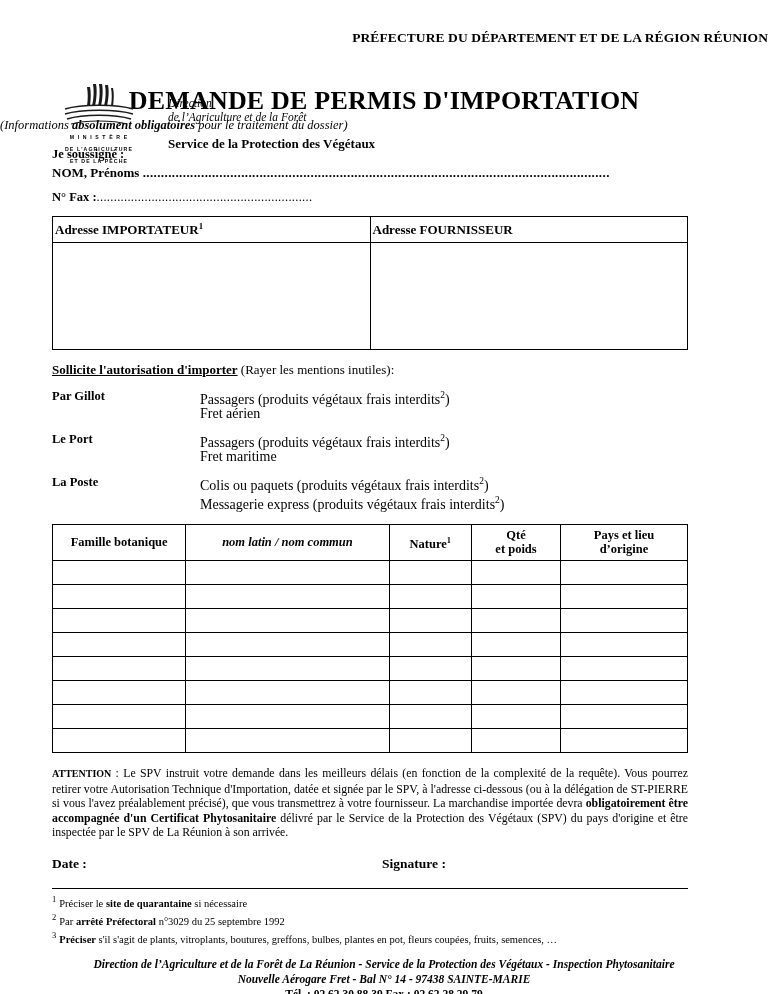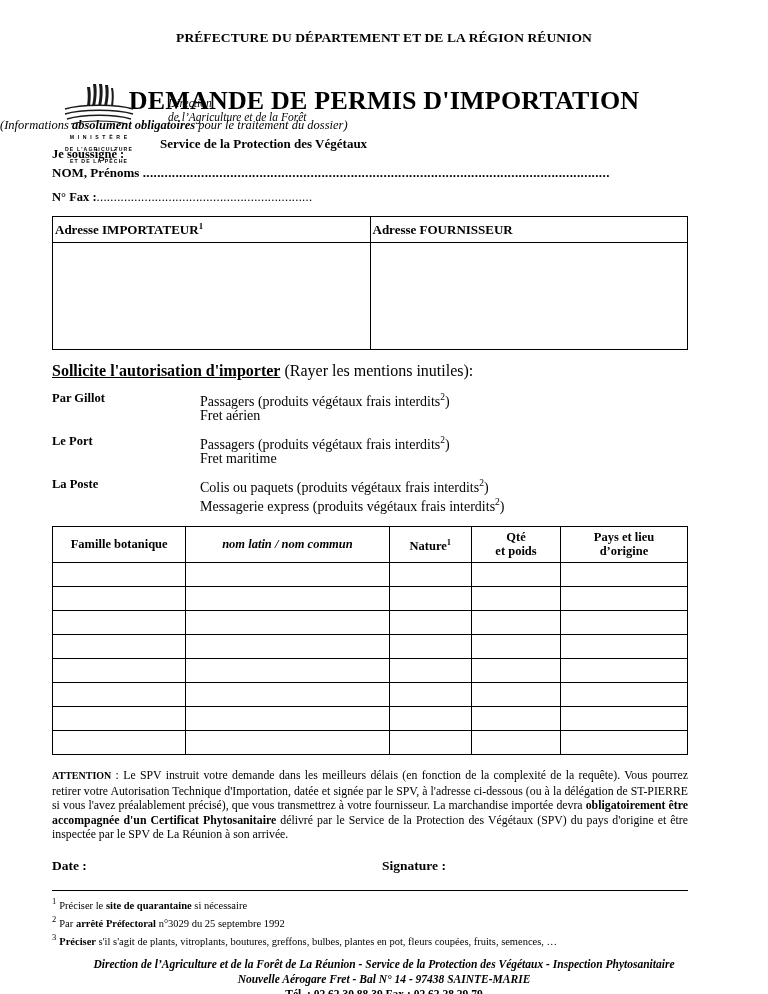--- a/index.html
+++ b/index.html
@@ -16,21 +16,21 @@
     overflow: hidden;
   }
   .page {
     position: relative;
     width: 768px;
     height: 994px;
     padding: 0;
     box-sizing: border-box;
   }
   .header-title {
-    text-align: center;
+    text-align: right;
     font-weight: bold;
     font-size: 13.5px;
     letter-spacing: 0.1px;
     margin: 30px 0 0 0;
   }
   .logo-block {
     position: absolute;
     left: 56px;
     top: 52px;
     width: 86px;
@@ -54,21 +54,21 @@
   .dept-block {
     position: absolute;
     left: 168px;
     top: 66px;
     font-style: italic;
     font-size: 11.5px;
     line-height: 14px;
   }
   .service-line {
     position: absolute;
-    left: 160px;
+    left: 168px;
     top: 106px;
     font-family: "Liberation Serif", serif;
     font-weight: bold;
     font-size: 13px;
   }
   .main-title {
     text-align: center;
     font-weight: bold;
     font-size: 26px;
     margin: 0;
@@ -131,21 +131,21 @@
     text-align: left;
   }
   table.addr td {
     border: 1px solid #000;
     height: 104px;
   }
   sup { font-size: 0.68em; vertical-align: super; }
 
   .sollicite {
     margin-top: 12px;
-    font-size: 16px;
+    font-size: 13px;
   }
   .sollicite .u {
     font-weight: bold;
     text-decoration: underline;
   }
   .modes {
     margin-top: 10px;
   }
   .mode-row {
     display: flex;

